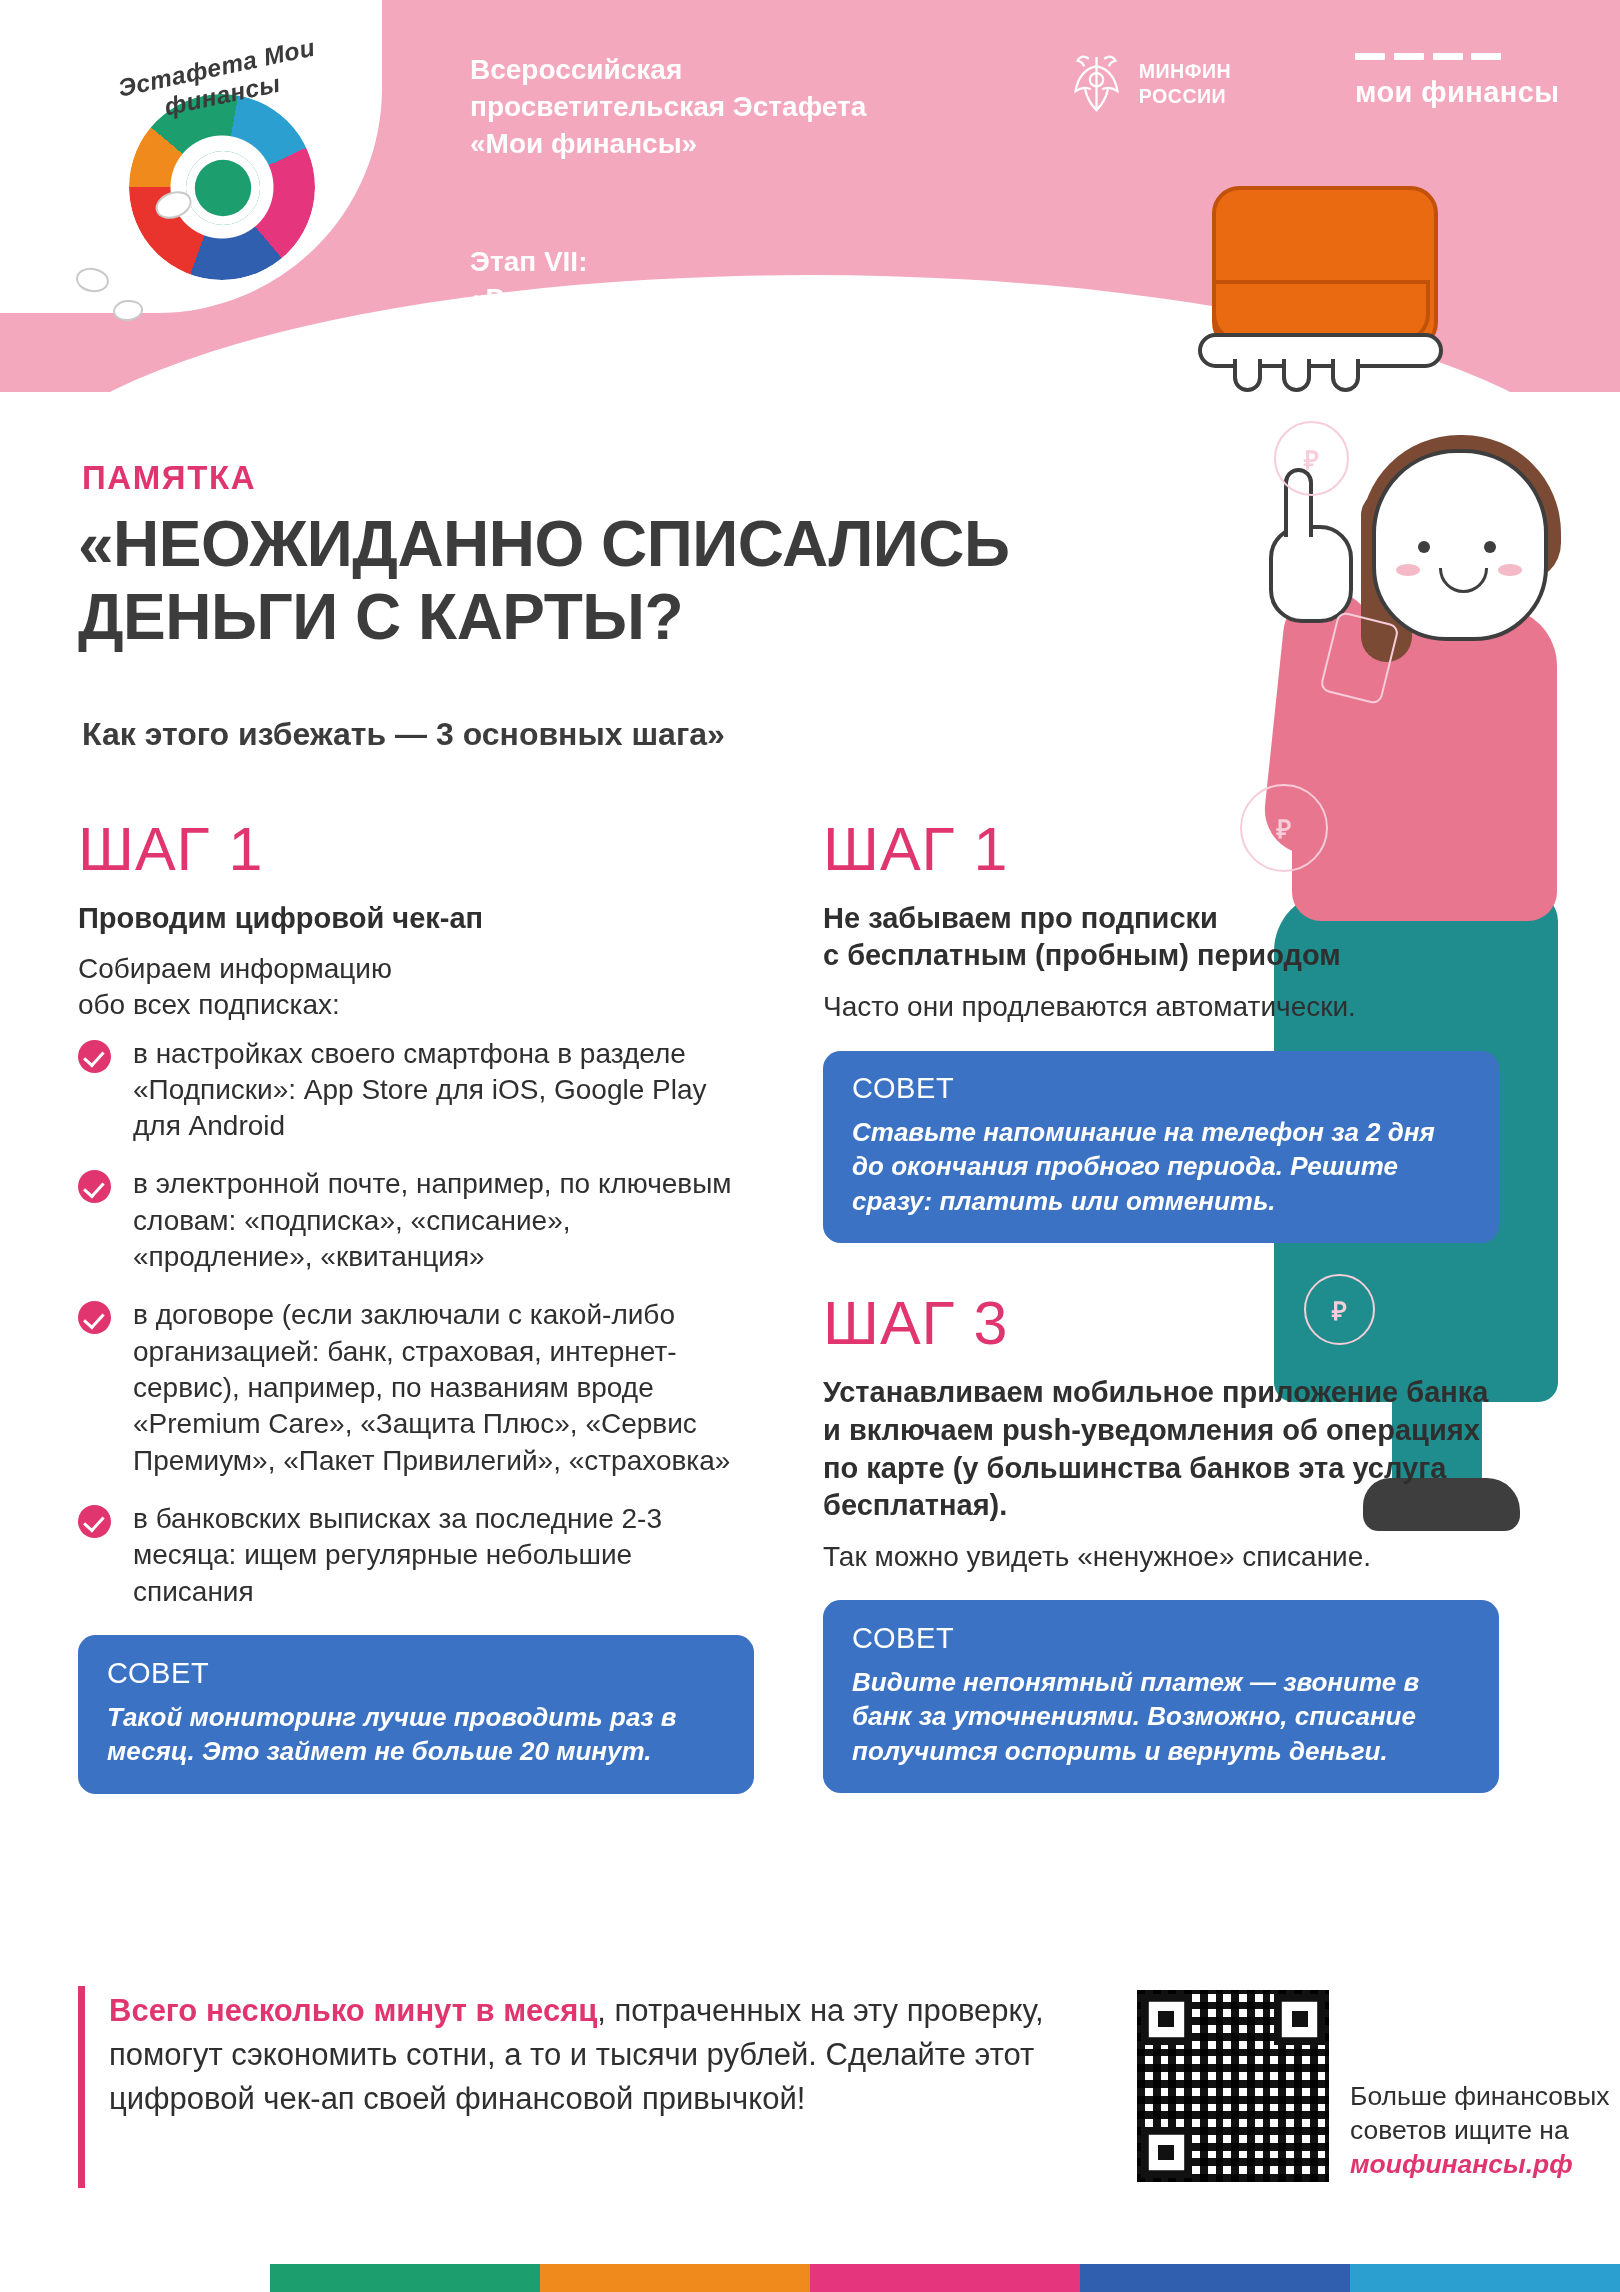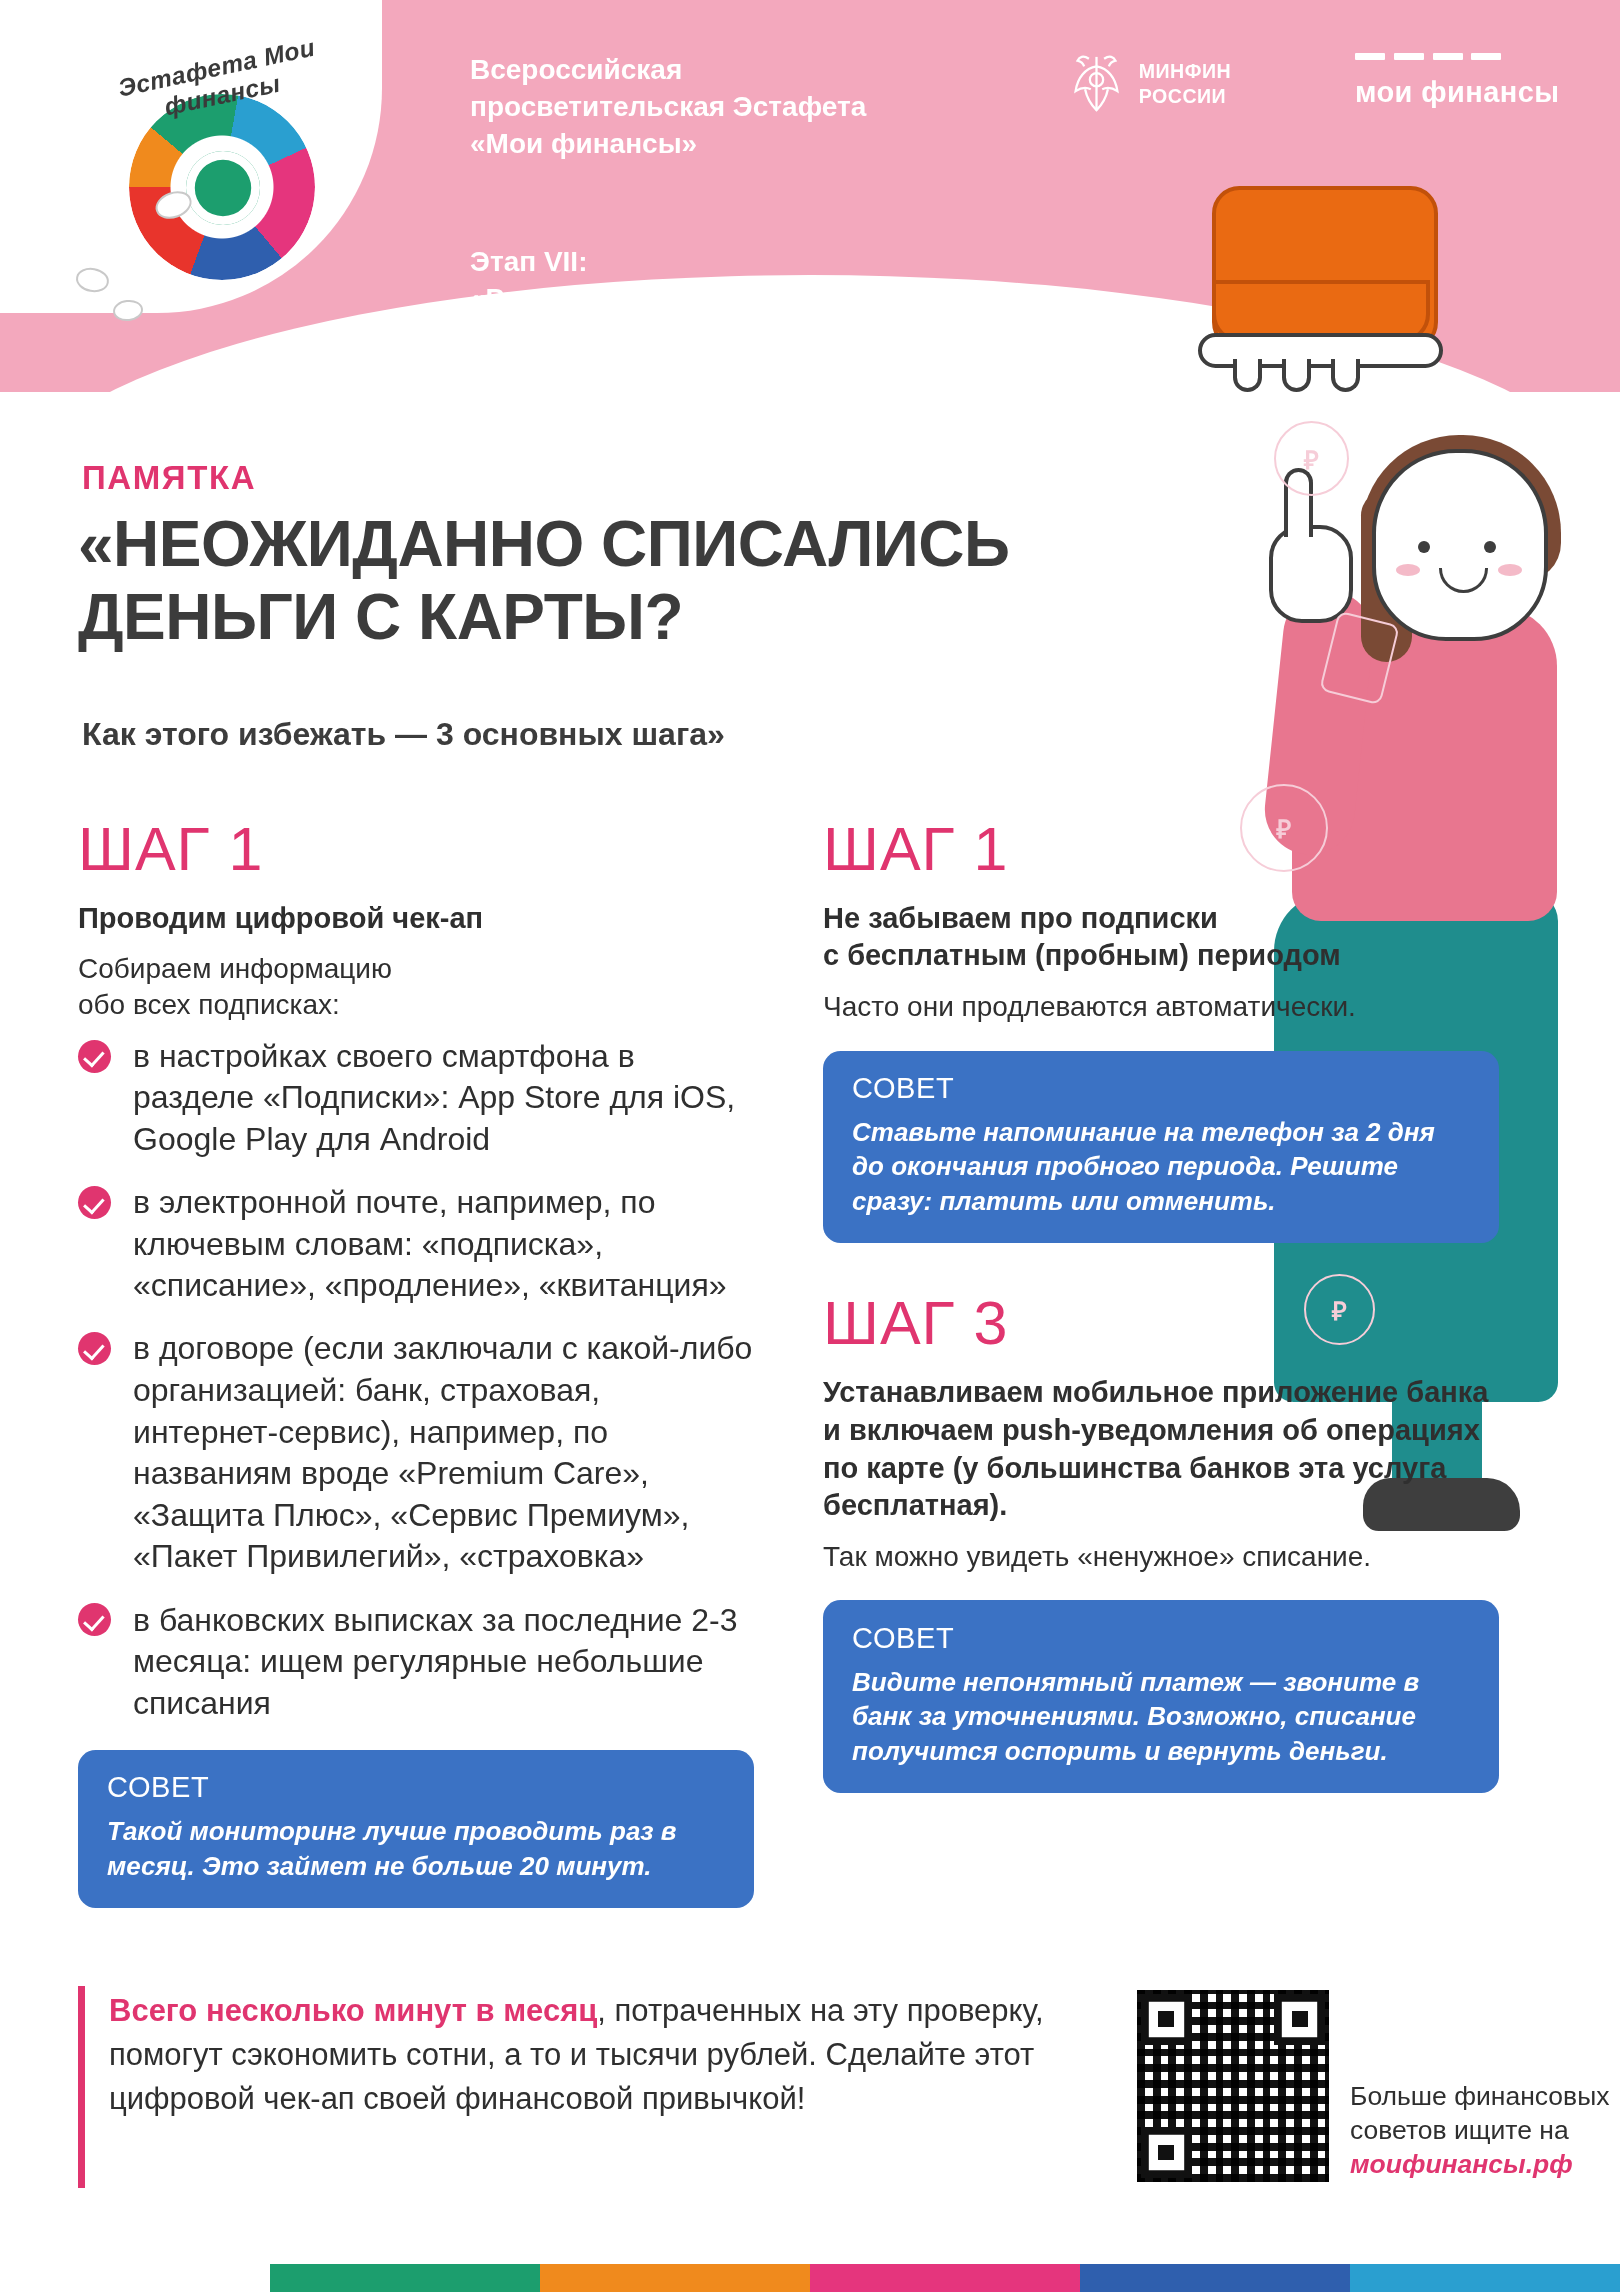--- a/index.html
+++ b/index.html
@@ -413,21 +413,21 @@
     line-height: 1.3;
     margin: 0 0 11.8px 0;
   }
 
   ul.checks { list-style: none; margin: 9.8px 0 0 0; padding: 0; }
   ul.checks li {
     position: relative;
     padding-left: 55px;
     margin-bottom: 21.6px;
     color: #2f2f2f;
-    font-size: 32px;
+    font-size: 28px;
     line-height: 1.3;
   }
   .check-icon {
     position: absolute;
     left: 0; top: 3.9px;
     width: 33px; height: 33px;
     border-radius: 50%;
     background: #e0356f;
   }
   .check-icon::after {

